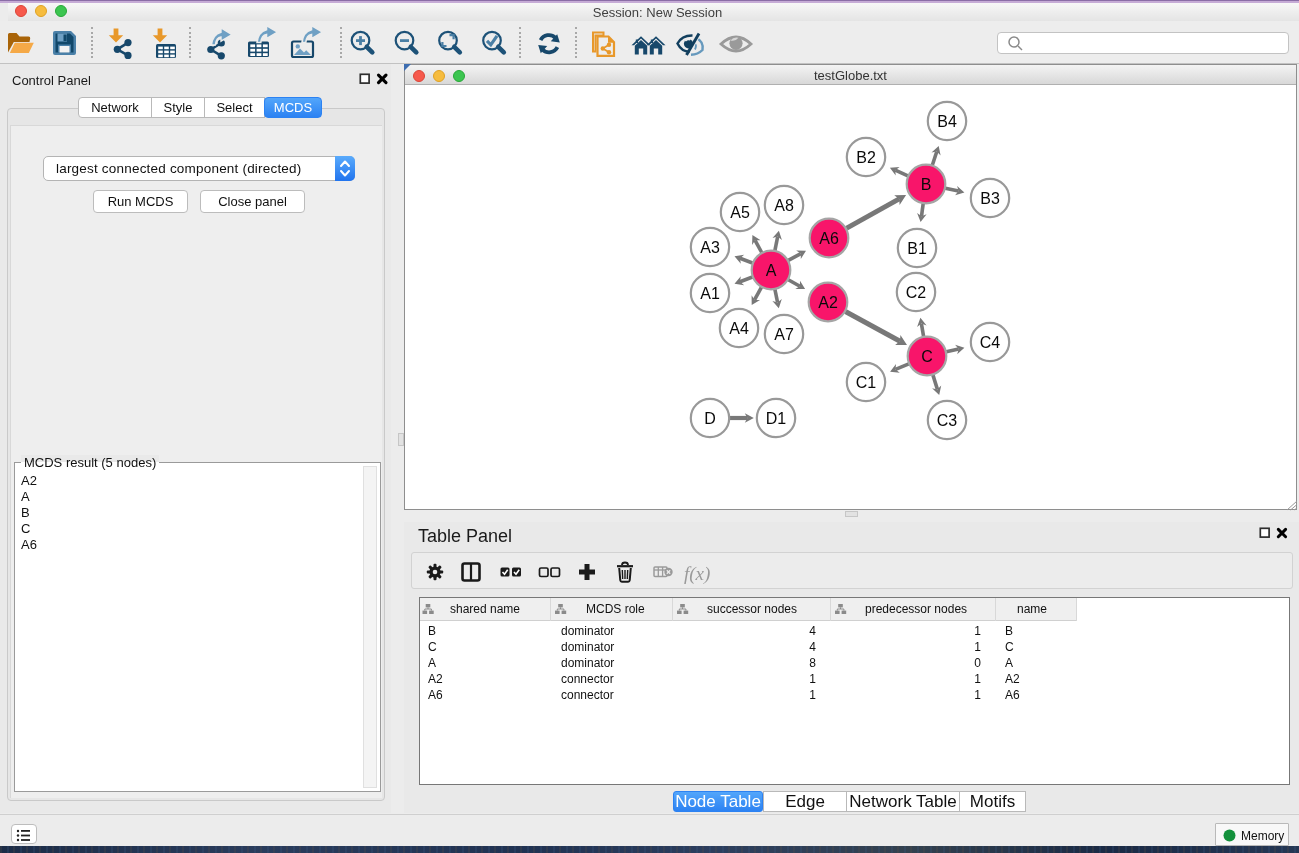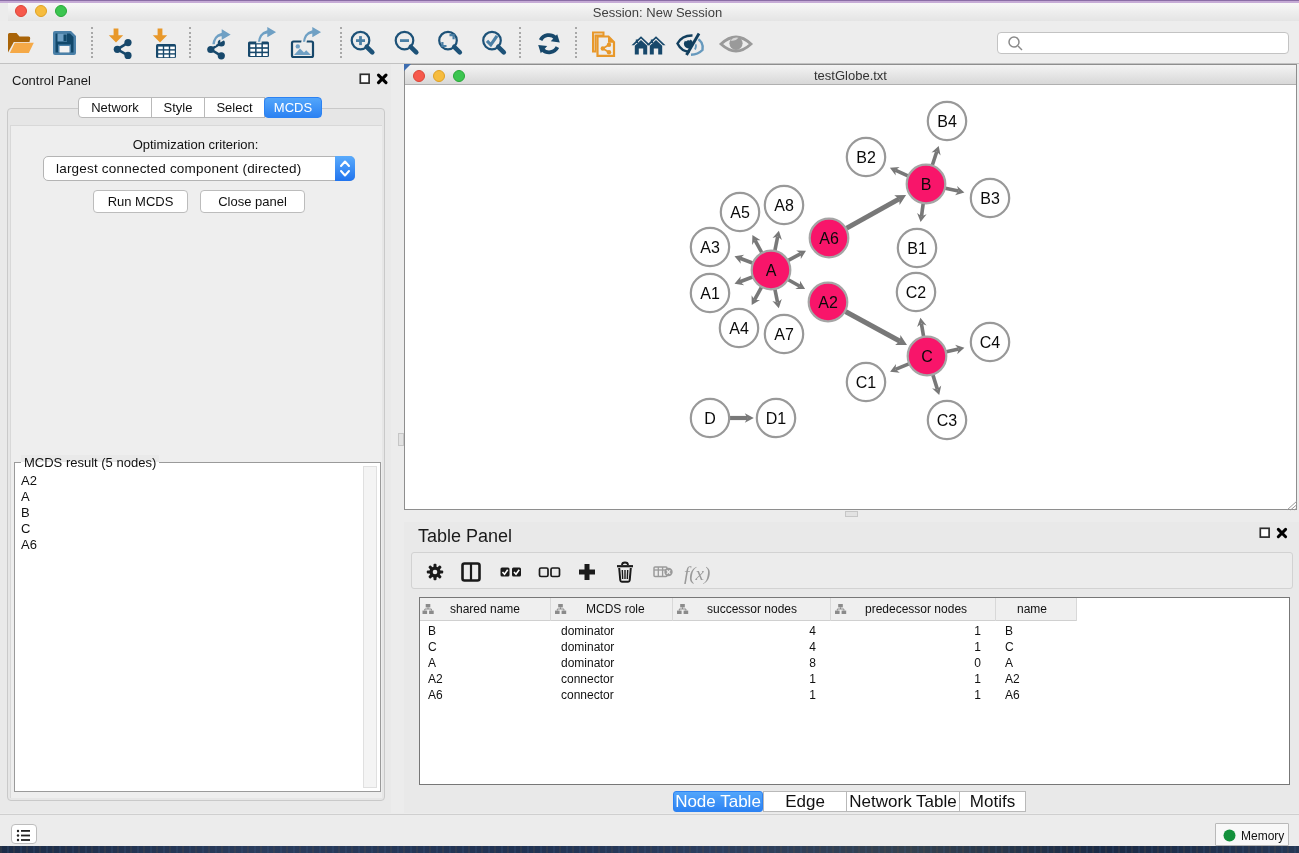--- a/index.html
+++ b/index.html
@@ -244,21 +244,20 @@
   <svg style="position:absolute;left:359px;top:8.5px" width="30" height="12" viewBox="0 0 30 12">
     <rect x="1.3" y="1.3" width="8.8" height="8.8" fill="#fff" stroke="#2e2e2e" stroke-width="1.7"></rect>
     <path d="M19.5,2.2 L27,9.7 M27,2.2 L19.5,9.7" stroke="#000" stroke-width="3.1" stroke-linecap="round"></path>
   </svg>
   <div class="sub"></div>
   <div class="sub2"></div>
   <div class="cptab" style="left:78px;width:74px;border-radius:4px 0 0 4px;">Network</div>
   <div class="cptab" style="left:151px;width:54px;">Style</div>
   <div class="cptab" style="left:204px;width:61px;">Select</div>
   <div class="cptab sel" style="left:264px;width:58px;">MCDS</div>
-  <div id="optlabel">Optimization criterion:</div>
   <div id="dropdown">largest connected component (directed)
     <div class="spin">
       <svg width="20" height="25" viewBox="0 0 20 25">
         <path d="M6 10 L10 5.5 L14 10" fill="none" stroke="#fff" stroke-width="2" stroke-linecap="round" stroke-linejoin="round"></path>
         <path d="M6 15 L10 19.5 L14 15" fill="none" stroke="#fff" stroke-width="2" stroke-linecap="round" stroke-linejoin="round"></path>
       </svg>
     </div>
   </div>
   <div class="btn" style="left:93px;top:126px;width:95px;">Run MCDS</div>
   <div class="btn" style="left:200px;top:126px;width:105px;">Close panel</div>

